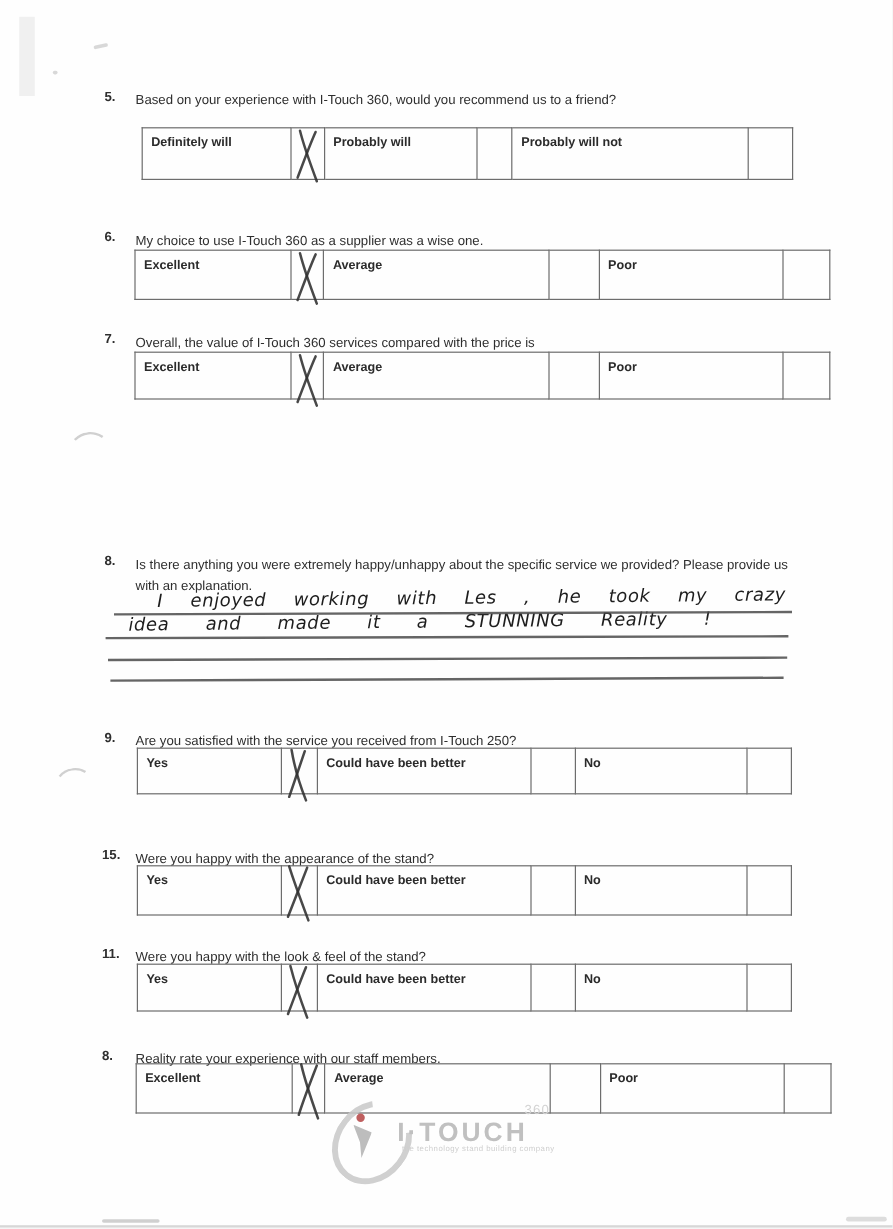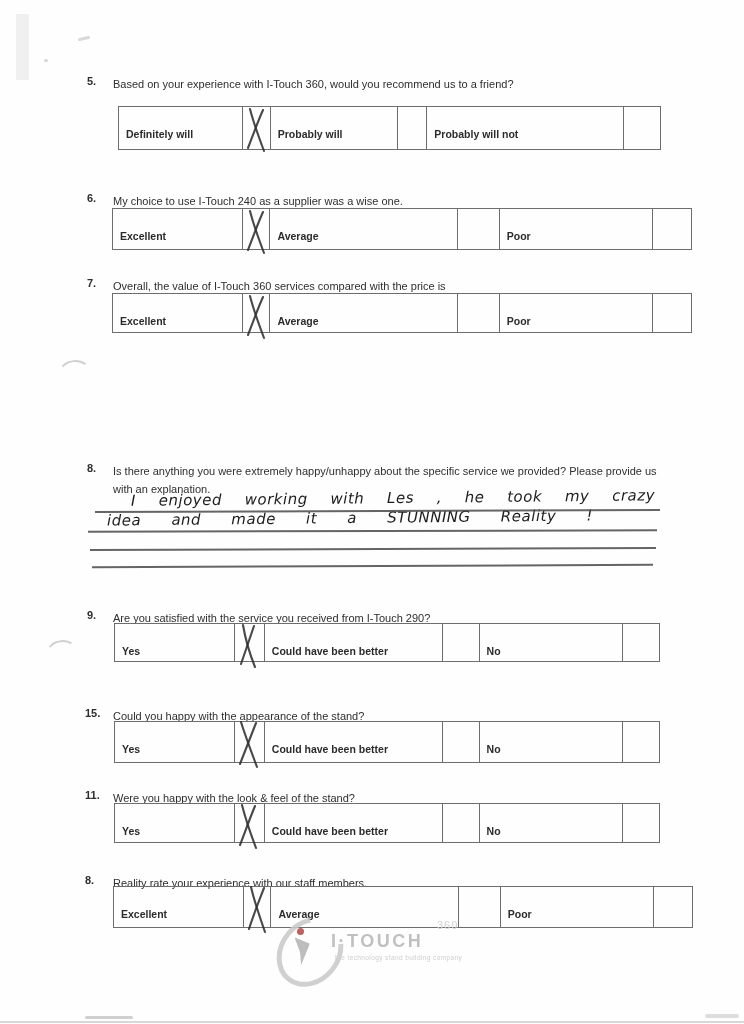--- a/index.html
+++ b/index.html
@@ -10,21 +10,21 @@
   }
   
   .q{position:absolute;left:0;top:0;width:744px;height:0;}
   .qnum{position:absolute;left:87px;font-size:11px;font-weight:bold;color:#2e2e2e;}
   .qtext{position:absolute;left:113px;font-size:11px;font-weight:normal;color:#2e2e2e;line-height:18px;}
   .qtext.wrap{width:552px;}
   
   table.opt{position:absolute;border-collapse:collapse;table-layout:fixed;}
   table.opt td{
     border:1px solid #6d6d6d;font-size:10.5px;font-weight:bold;color:#2b2b2b;
-    vertical-align:top;padding:21px 2px 0 7px;overflow:visible;
+    vertical-align:top;padding:6px 2px 0 7px;overflow:visible;
   }
   td.check{position:relative;padding:0;}
   .xmark{position:absolute;top:-4px;left:0px;overflow:visible;}
   .xmark path{stroke:#2f2f2f;stroke-width:2.1;fill:none;stroke-linecap:round;opacity:.88;}
   
   .rule{position:absolute;height:1.5px;background:#4a4a4a;opacity:.85;}
   .hw{
     position:absolute;font-family:"DejaVu Sans",sans-serif;font-style:italic;
     font-size:15px;color:#1d1d1d;text-align:justify;text-align-last:justify;
     transform:rotate(-0.6deg);letter-spacing:.5px;
@@ -43,21 +43,21 @@
   .logo-swoosh{
     position:absolute;left:9px;top:3px;width:52px;height:64px;border-radius:50%;
     border:5px solid #c9c9c9;border-top-color:transparent;transform:rotate(38deg);opacity:.85;
   }
   .logo-head{position:absolute;left:27px;top:16px;width:7px;height:7px;border-radius:50%;}
   .logo-body{
     position:absolute;left:23px;top:26px;width:16px;height:27px;background:#bdbdbd;
     clip-path:polygon(0% 0%,100% 18%,60% 100%,44% 52%);transform:rotate(6deg);
   }
   .logo-word{
-    position:absolute;left:61px;top:19px;font-size:18px;font-weight:bold;
+    position:absolute;left:61px;top:19px;font-size:22px;font-weight:bold;
     letter-spacing:2.5px;color:#c0c0c0;white-space:nowrap;
   }
   .logo-360{position:absolute;left:167px;top:7px;font-size:11px;color:#d3d3d3;letter-spacing:1px;}
   .logo-tagline{
     position:absolute;left:65px;top:42px;font-size:6.5px;color:#cecece;
     letter-spacing:.4px;white-space:nowrap;
   }
 </style>
 </head>
 <body>
@@ -93,21 +93,21 @@
       <td>Probably will</td>
       <td class="check"></td>
       <td>Probably will not</td>
       <td class="check"></td>
     </tr>
   </tbody>
     </table>
 
   <div class="q" style="top:192px;">
     <span class="qnum">6.</span>
-    <span class="qtext">My choice to use I-Touch 240 as a supplier was a wise one.</span>
+    <span class="qtext">My choice to use I-Touch 360 as a supplier was a wise one.</span>
   </div>
   <table class="opt" style="top:208px;left:112px;width:580px;height:42px;">
     <colgroup>
         <col style="width:22.5%">
         <col style="width:4.7%">
         <col style="width:32.4%">
         <col style="width:7.2%">
         <col style="width:26.4%">
         <col style="width:6.8%">
       </colgroup>
@@ -167,21 +167,21 @@
   </div>
   <div class="hw" style="left:131px;top:489px;width:524px;">I  enjoyed  working  with  Les , he  took  my  crazy</div>
   <div class="hw" style="left:107px;top:509px;width:486px;">idea  and  made  it  a  STUNNING  Reality !</div>
   <div class="rule" style="left:95px;top:510px;width:565px;transform:rotate(-0.2deg);"></div>
   <div class="rule" style="left:88px;top:530px;width:569px;transform:rotate(-0.15deg);"></div>
   <div class="rule" style="left:90px;top:548px;width:566px;transform:rotate(-0.2deg);"></div>
   <div class="rule" style="left:92px;top:565px;width:561px;transform:rotate(-0.25deg);"></div>
 
   <div class="q" style="top:609px;">
     <span class="qnum">9.</span>
-    <span class="qtext">Are you satisfied with the service you received from I-Touch 290?</span>
+    <span class="qtext">Are you satisfied with the service you received from I-Touch 250?</span>
   </div>
   <table class="opt" style="top:623px;left:114px;width:546px;height:39px;">
     <colgroup>
         <col style="width:22.1%">
         <col style="width:5.4%">
         <col style="width:32.6%">
         <col style="width:6.8%">
         <col style="width:26.3%">
         <col style="width:6.8%">
       </colgroup>
@@ -197,21 +197,21 @@
       <td>Could have been better</td>
       <td class="check"></td>
       <td>No</td>
       <td class="check"></td>
     </tr>
   </tbody>
     </table>
 
   <div class="q" style="top:707px;">
     <span class="qnum" style="left:85px;">15.</span>
-    <span class="qtext">Could you happy with the appearance of the stand?</span>
+    <span class="qtext">Were you happy with the appearance of the stand?</span>
   </div>
   <table class="opt" style="top:721px;left:114px;width:546px;height:42px;">
     <colgroup>
         <col style="width:22.1%">
         <col style="width:5.4%">
         <col style="width:32.6%">
         <col style="width:6.8%">
         <col style="width:26.3%">
         <col style="width:6.8%">
       </colgroup>

